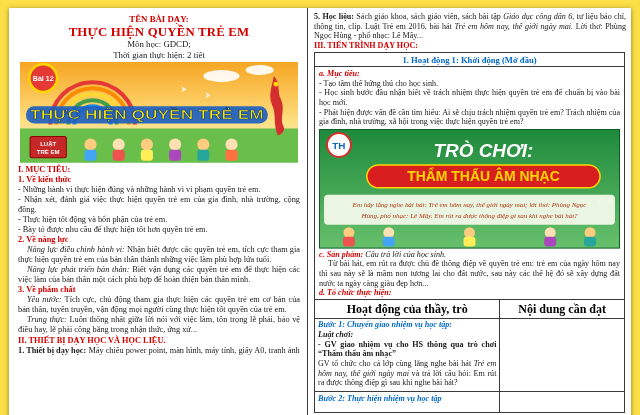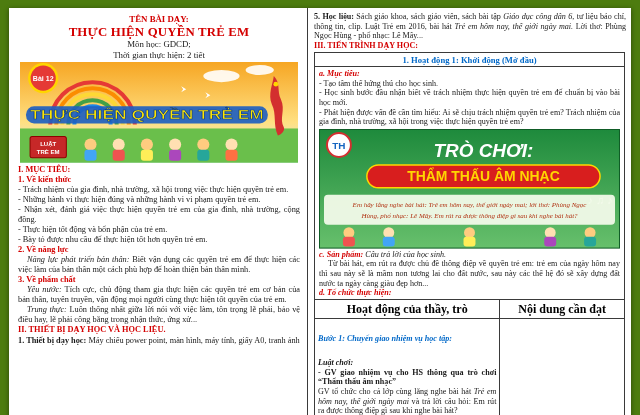--- a/index.html
+++ b/index.html
@@ -1,27 +1,27 @@
 <!DOCTYPE html>
 <html><head>
 <meta charset="utf-8">
 <style>
   html,body { margin:0; padding:0; background:#b9b9b9; }
-  .canvas { position:relative; width:640px; height:415px; overflow:hidden; background:#4d7c0f;
+  .canvas { position:relative; width:640px; height:415px; overflow:hidden; background:#fde047;
             font-family:"Liberation Serif", serif; }
   .page { position:absolute; left:9px; top:8px; width:622px; height:580px; background:#ffffff;
           box-shadow:0 1px 5px rgba(0,0,0,.45); }
   .cols { display:flex; width:100%; height:100%; box-sizing:border-box; }
   .col { box-sizing:border-box; }
   .col-left  { width:299px; padding:6px 7px 0 9px; border-right:1px solid #3a3a3a; }
   .col-right { flex:1; padding:4px 5px 0 6px; }
 
   p { margin:0; font-size:8.3px; line-height:1.21; text-align:justify; color:#191919; }
   .col-right p { font-size:8.1px; line-height:1.2; }
-  .b { font-weight:bold; } .i { font-style:italic;margin-top:14px; } .c { text-align:center; }
+  .b { font-weight:bold; } .i { font-style:italic; } .c { text-align:center; }
   .red  { color:#d40000; }
   .blue { color:#0068c8; }
   .fs9 { font-size:8.8px; }
   .title { font-size:12.8px; line-height:1.12; letter-spacing:.2px; }
   .indent { text-indent:9px; }
   .mt { margin-top:1px; }
 
   .banner { margin:2px auto 2px auto; width:278px; }
   .banner svg, .game svg { display:block; width:100%; height:auto; }
   .game { margin:2px 0 1px 0; }
@@ -112,27 +112,27 @@
                   <rect x="-6" y="87" width="12" height="11" rx="3" fill="#ff7043"></rect>
                 </g>
             </g>
             <path d="M160,24 l5,3 l-5,3 l2,-3 z" fill="#ffffff"></path>
             <path d="M184,30 l5,3 l-5,3 l2,-3 z" fill="#ffffff"></path>
           </svg>
         </div>
 
         <p class="red b mt">I. MỤC TIÊU:</p>
         <p class="red b">1. Về kiến thức</p>
-        <p>- Trách nhiệm của gia đình, nhà trường, xã hội trong việc thực hiện quyền trẻ em.</p>
         <p>- Những hành vi thực hiện đúng và những hành vi vi phạm quyền trẻ em.</p>
         <p>- Nhận xét, đánh giá việc thực hiện quyền trẻ em của gia đình, nhà trường, cộng đồng.</p>
         <p>- Thực hiện tốt động và bổn phận của trẻ em.</p>
         <p>- Bày tỏ được nhu cầu để thực hiện tốt hơn quyền trẻ em.</p>
 
         <p class="red b">2. Về năng lực</p>
+        <p class="indent"><span class="i">Năng lực điều chỉnh hành vi:</span><span> Nhận biết được các quyền trẻ em, tích cực tham gia thực hiện quyền trẻ em của bản thân thành những việc làm phù hợp lứa tuổi.</span></p>
         <p class="indent"><span class="i">Năng lực phát triển bản thân:</span><span> Biết vận dụng các quyền trẻ em để thực hiện các việc làm của bản thân một cách phù hợp để hoàn thiện bản thân mình.</span></p>
 
         <p class="red b">3. Về phẩm chất</p>
         <p class="indent"><span class="i">Yêu nước:</span><span> Tích cực, chủ động tham gia thực hiện các quyền trẻ em cơ bản của bản thân, tuyên truyền, vận động mọi người cùng thực hiện tốt quyền của trẻ em.</span></p>
         <p class="indent"><span class="i">Trung thực:</span><span> Luôn thống nhất giữa lời nói với việc làm, tôn trọng lẽ phải, bảo vệ điều hay, lẽ phải công bằng trong nhận thức, ứng xử...</span></p>
 
         <p class="red b">II. THIẾT BỊ DẠY HỌC VÀ HỌC LIỆU.</p>
         <p><span class="b">1. Thiết bị dạy học:</span><span> Máy chiếu power point, màn hình, máy tính, giấy A0, tranh ảnh</span></p>
       </div>
 

